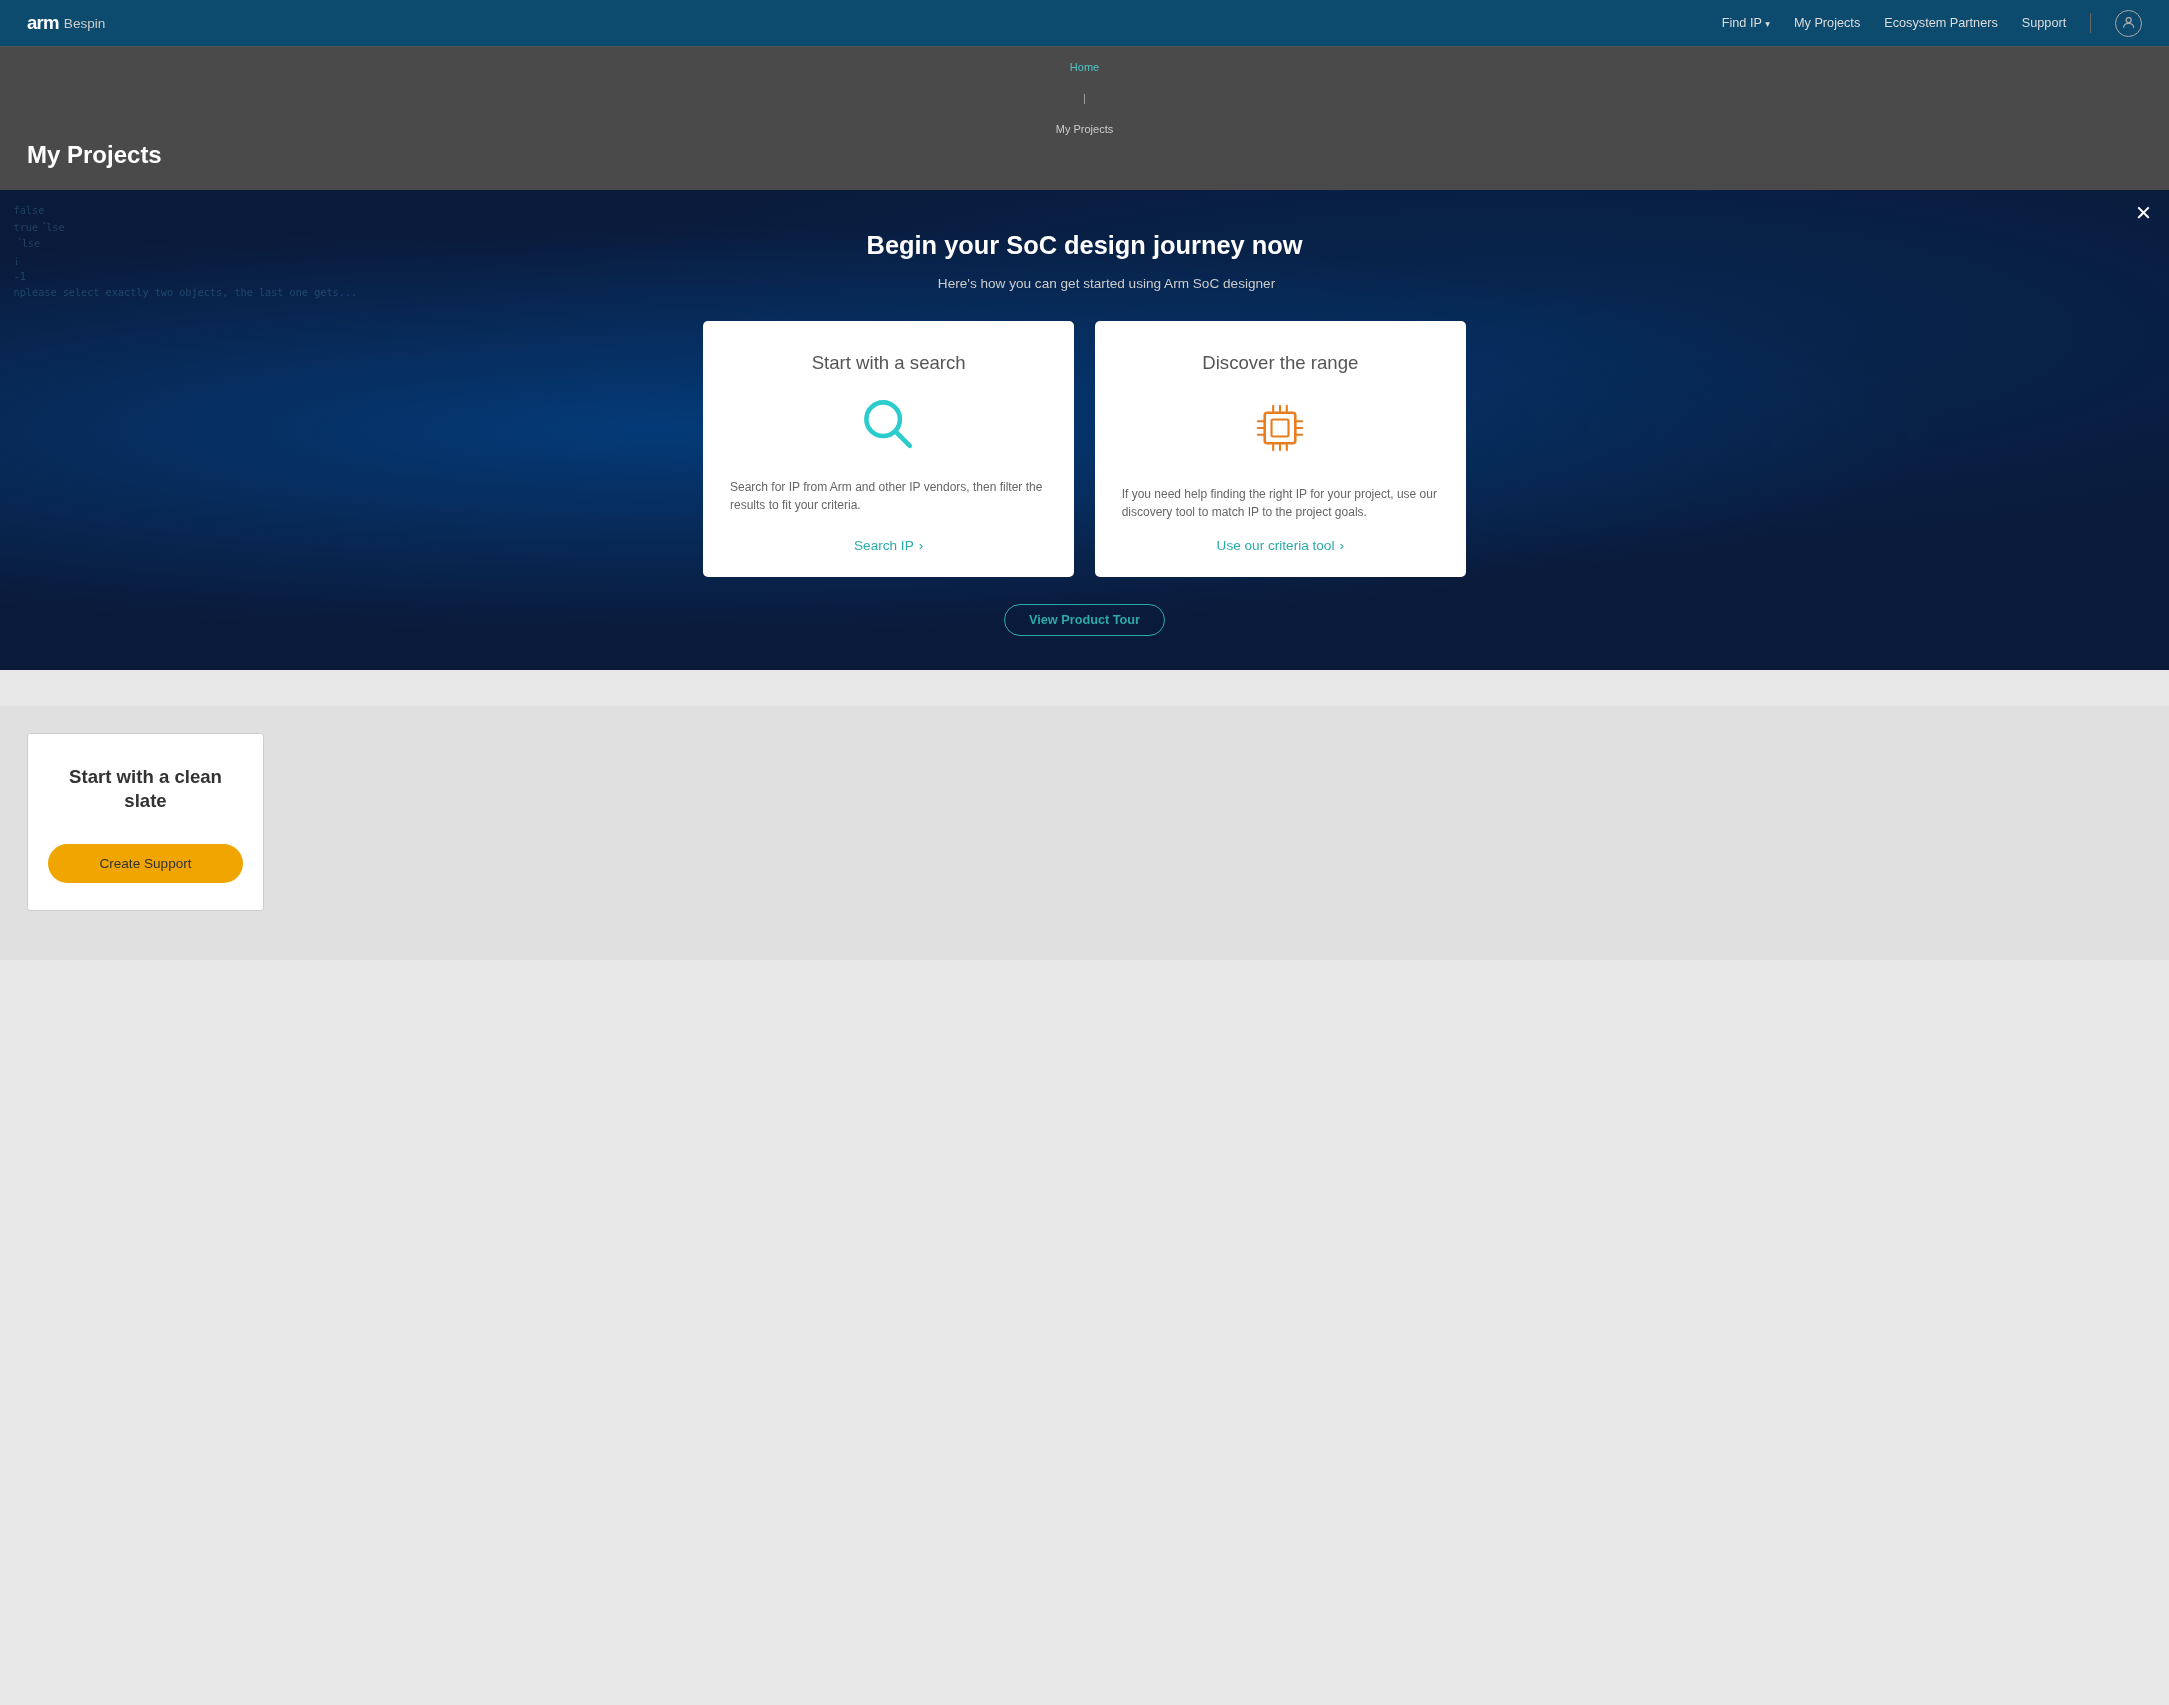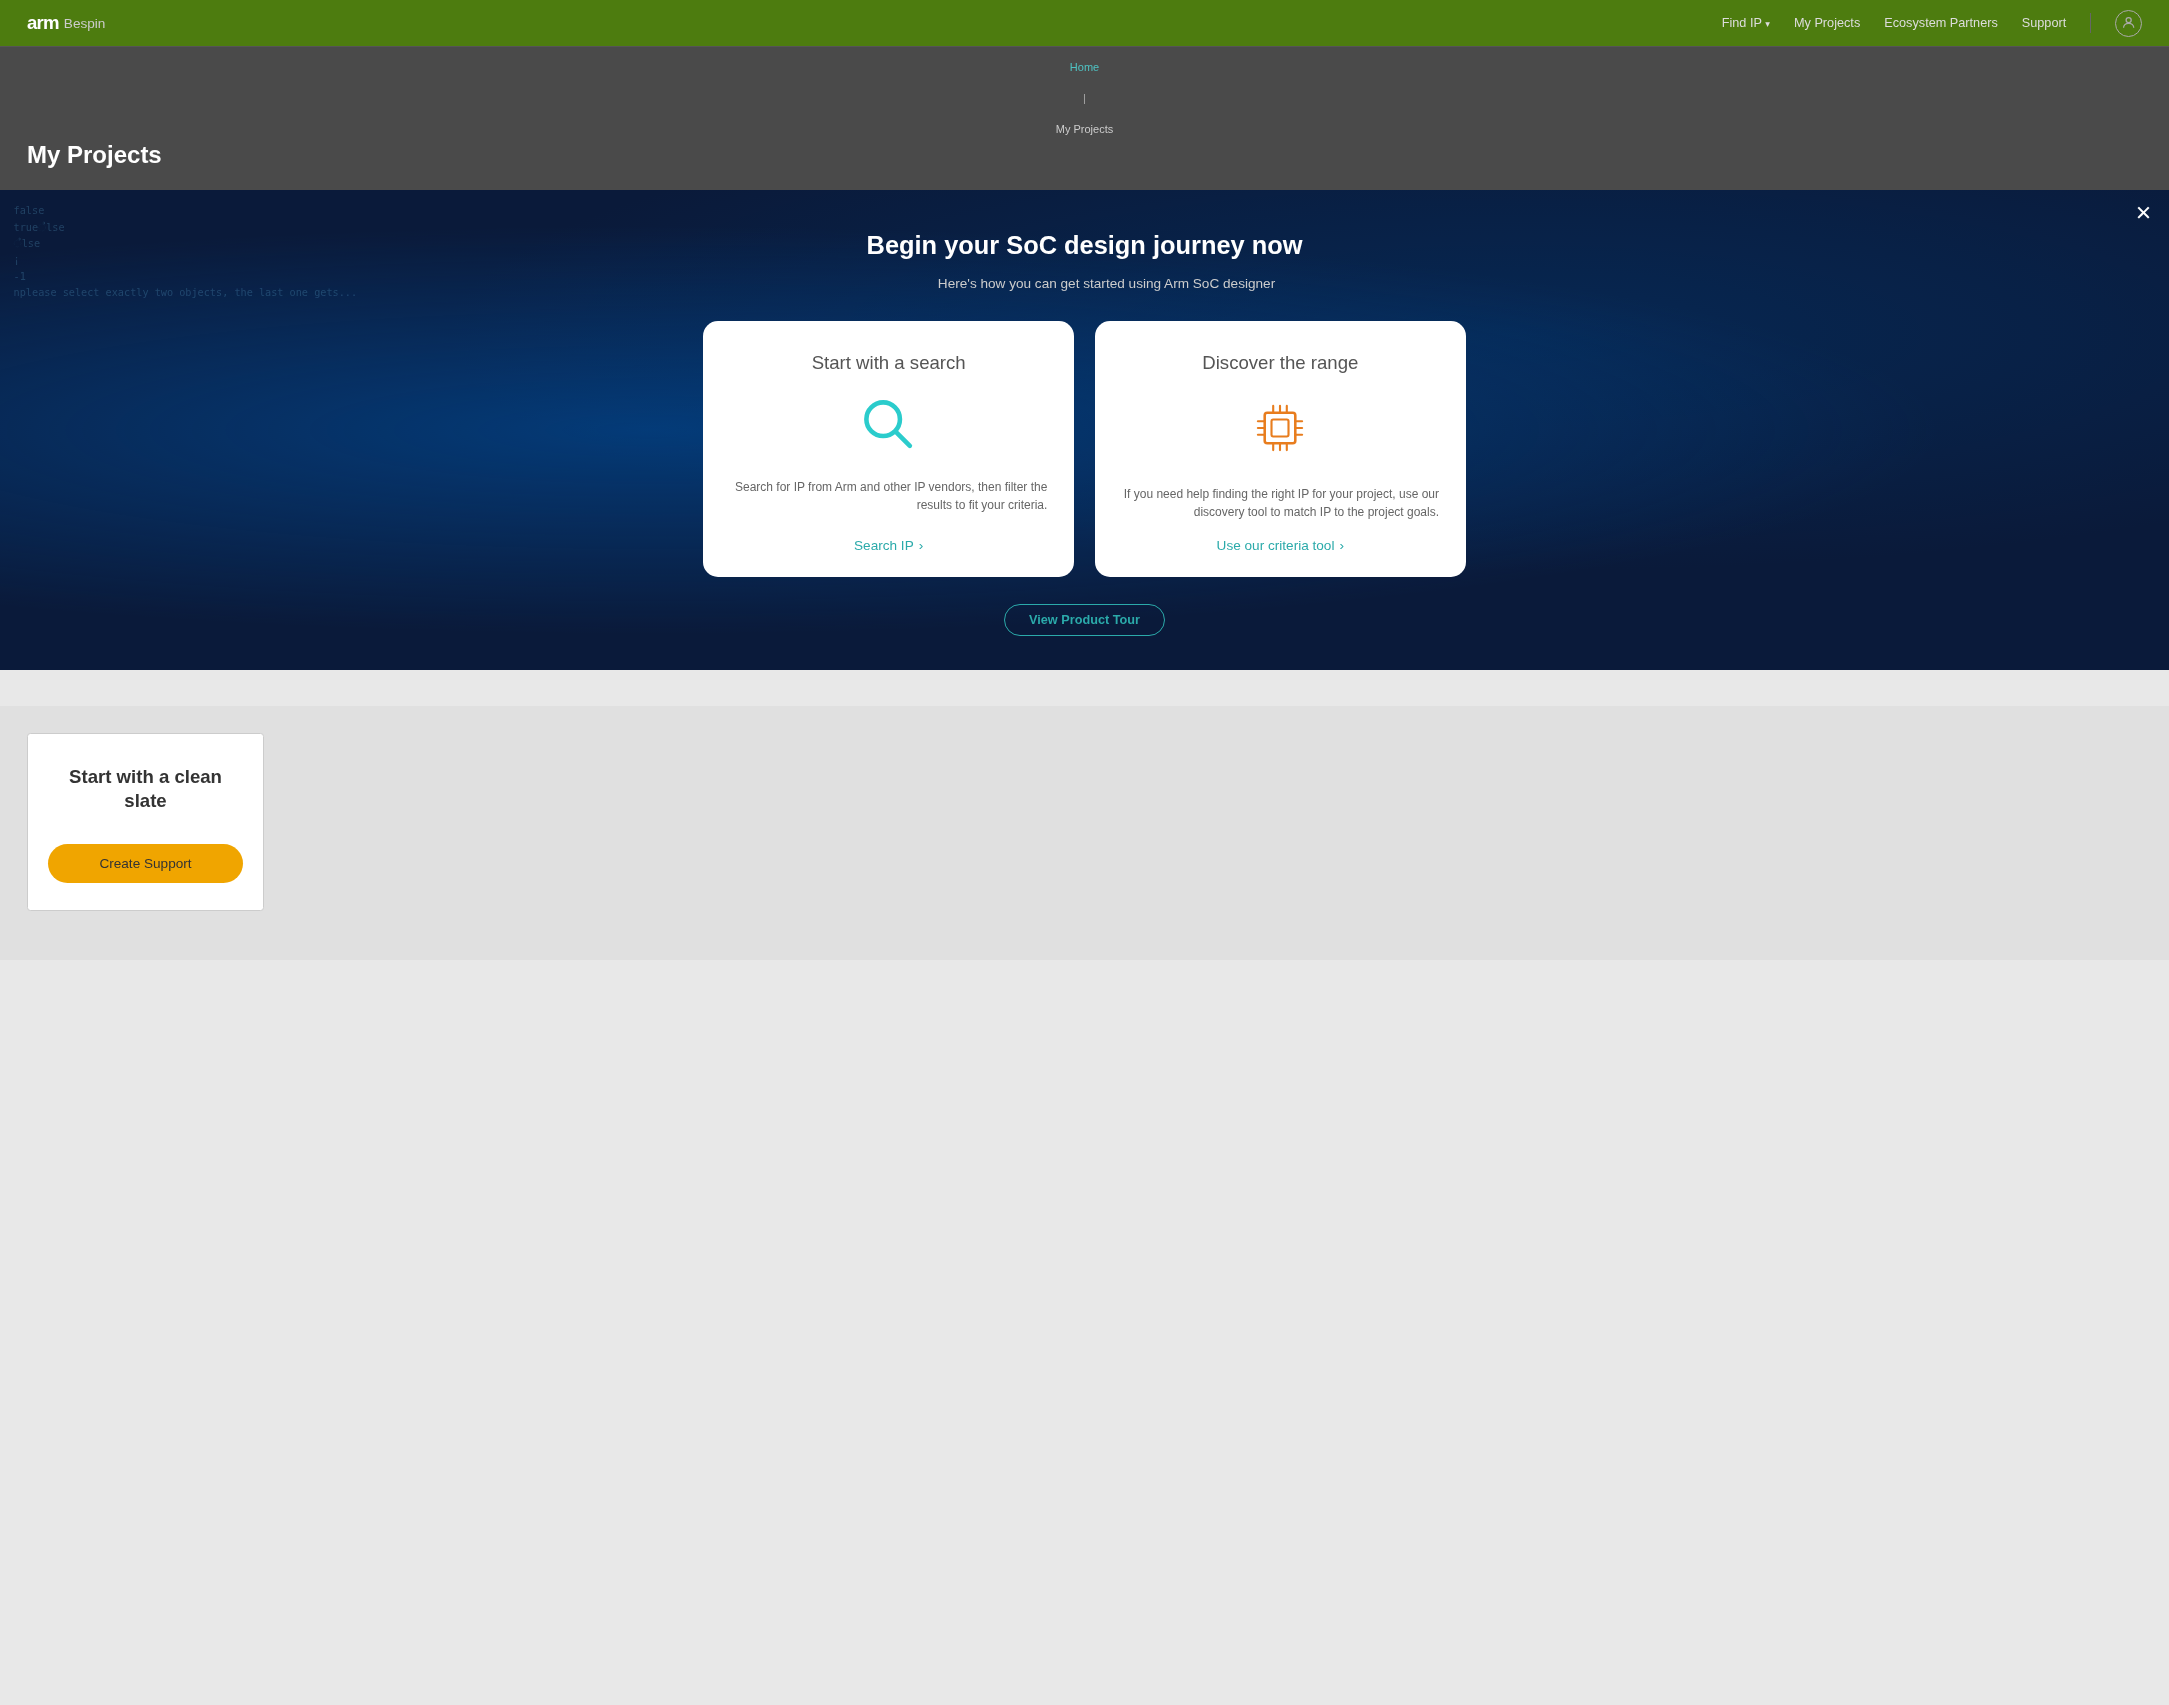--- a/index.html
+++ b/index.html
@@ -1,20 +1,20 @@
 <!DOCTYPE html>
 <html style="font-size:13.6px"><head>
   <meta charset="utf-8">
   <style>
     * { box-sizing: border-box; margin: 0; padding: 0; }
     body { font-family: 'Arial', sans-serif; background: #e8e8e8; min-height: 100vh; }
 
     
     .navbar {
-      background: #4d7c0f;
+      background: #0c4a6e;
       display: flex;
       align-items: center;
       justify-content: space-between;
       padding: 0 27px;
       height: 47px;
       border-bottom: 0.8px solid #555;
     }
     .navbar-left { display: flex; align-items: center; gap: 5.1px; }
     .arm-logo { display: flex; align-items: center; gap: 5.1px; }
     .arm-text { color: white; font-size: 18.6px; font-weight: 700; letter-spacing: -0.8px; }
@@ -110,27 +110,27 @@
     }
     .hero-cards {
       display: flex;
       gap: 20.3px;
       width: 100%;
       max-width: 763px;
       margin-bottom: 27px;
     }
     .hero-card {
       background: white;
-      border-radius: 15px;
+      border-radius: 5px;
       flex: 1;
       padding: 30.5px 27px 24px;
       display: flex;
       flex-direction: column;
       align-items: center;
-      text-align: right;
+      text-align: left;
     }
     .hero-card-title {
       color: #555;
       font-size: 18.6px;
       font-weight: 400;
       margin-bottom: 20.3px;
     }
     .hero-card-icon { margin-bottom: 20.3px; }
     .hero-card-desc {
       color: #666;

